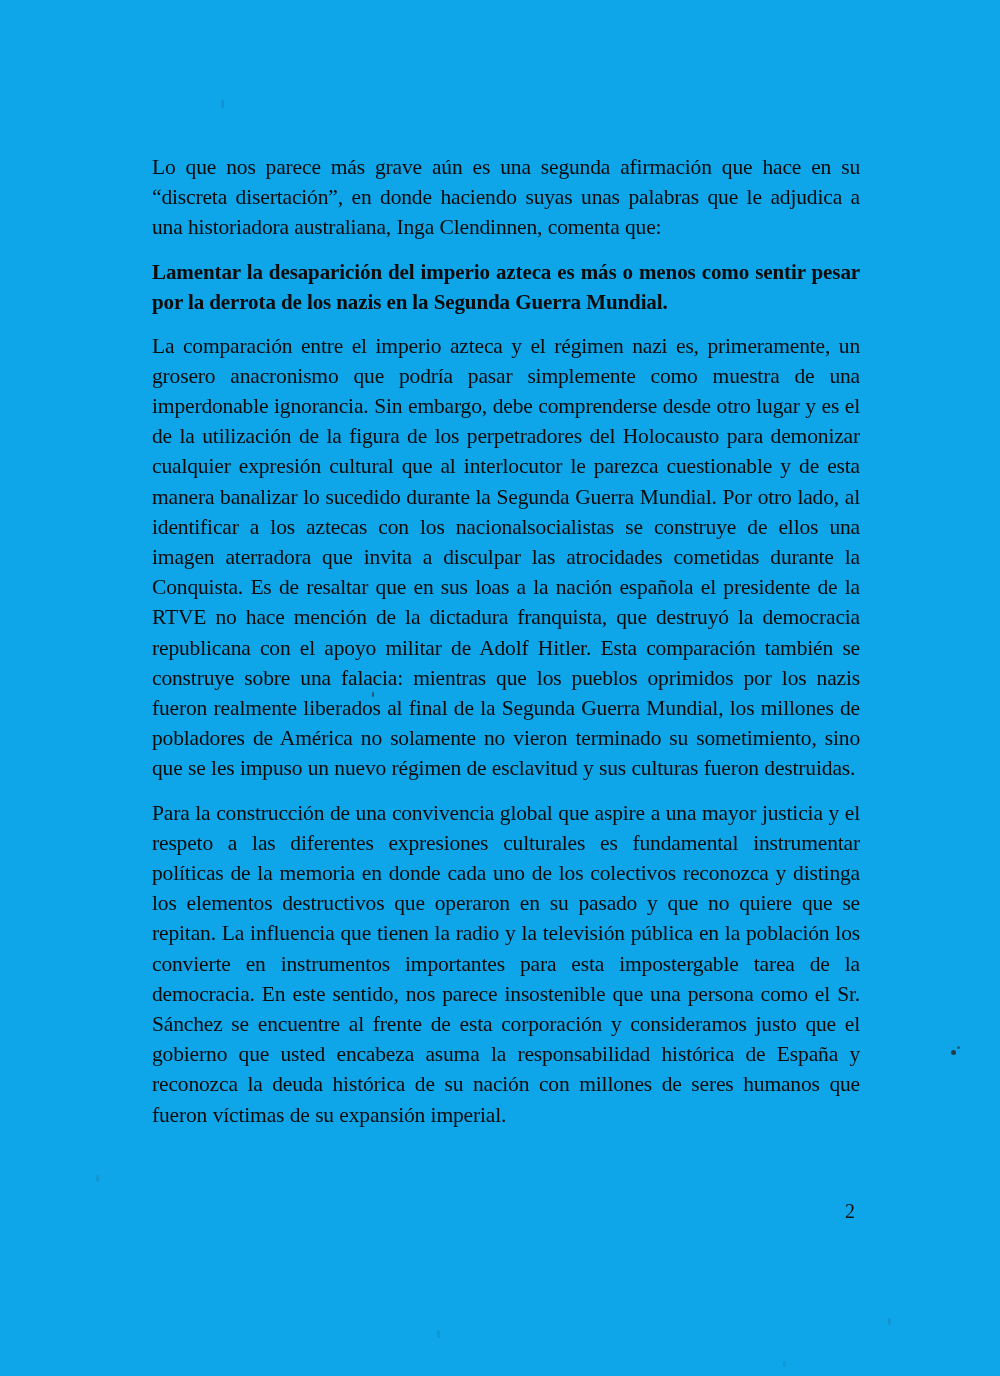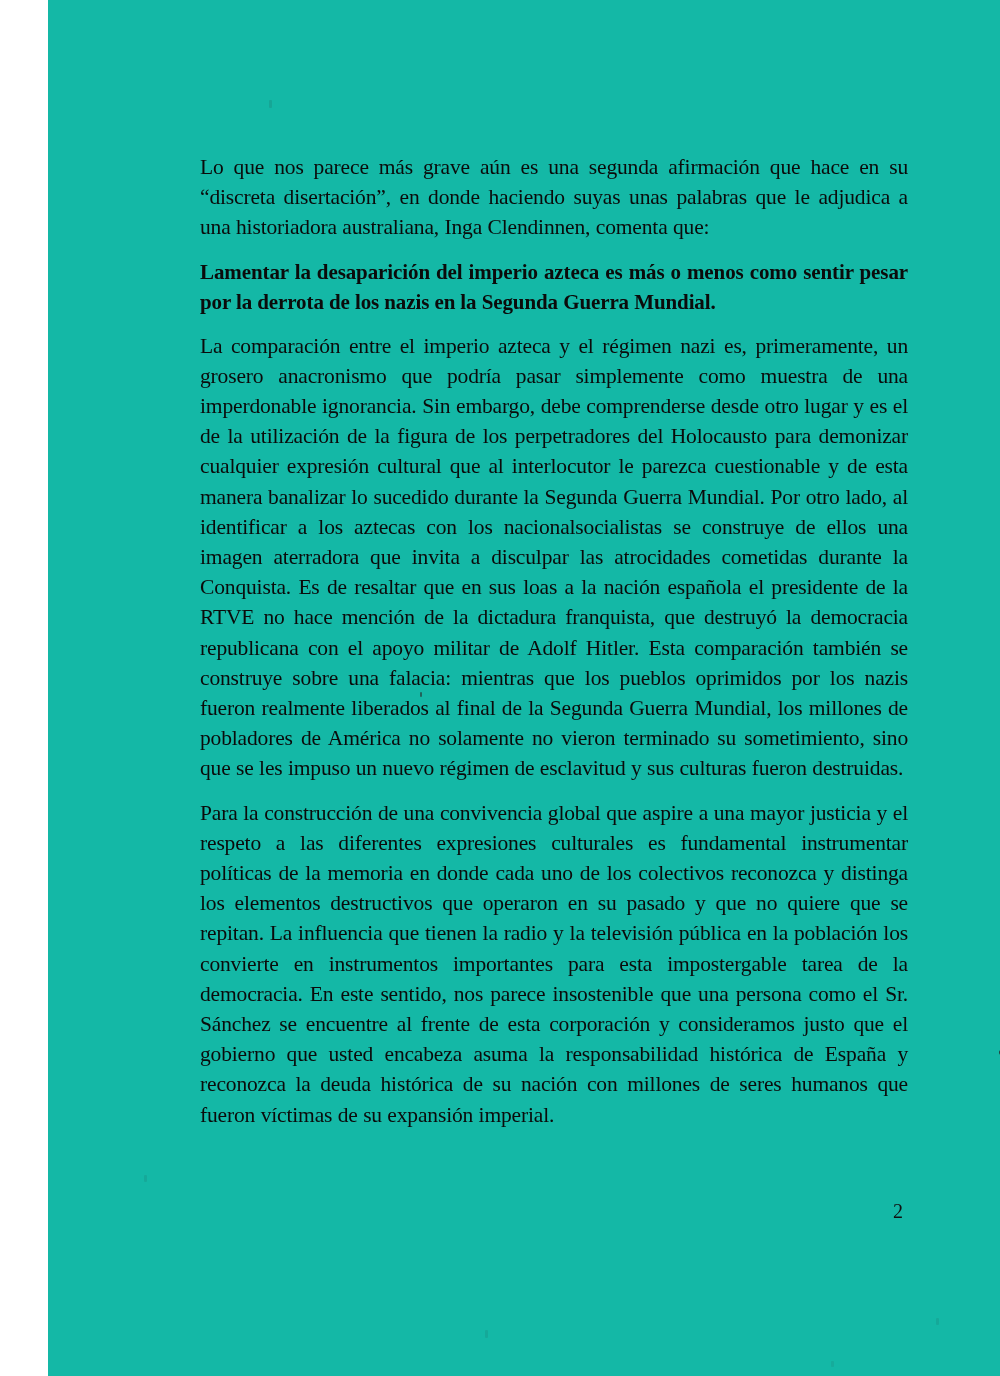--- a/index.html
+++ b/index.html
@@ -13,22 +13,21 @@
     position: relative;
     overflow: hidden;
     font-family: "Liberation Serif", "DejaVu Serif", serif;
     color: #000000;
     -webkit-font-smoothing: none;
   }
 
   .page {
     position: absolute;
     inset: 0;
-    background: #14b8a6;
-    margin-left: 48px;
+    background: #0ea5e9;
   }
 
   .text-column {
     position: absolute;
     left: 152px;
     top: 152px;
     width: 708px;
   }
 
   p.para {

